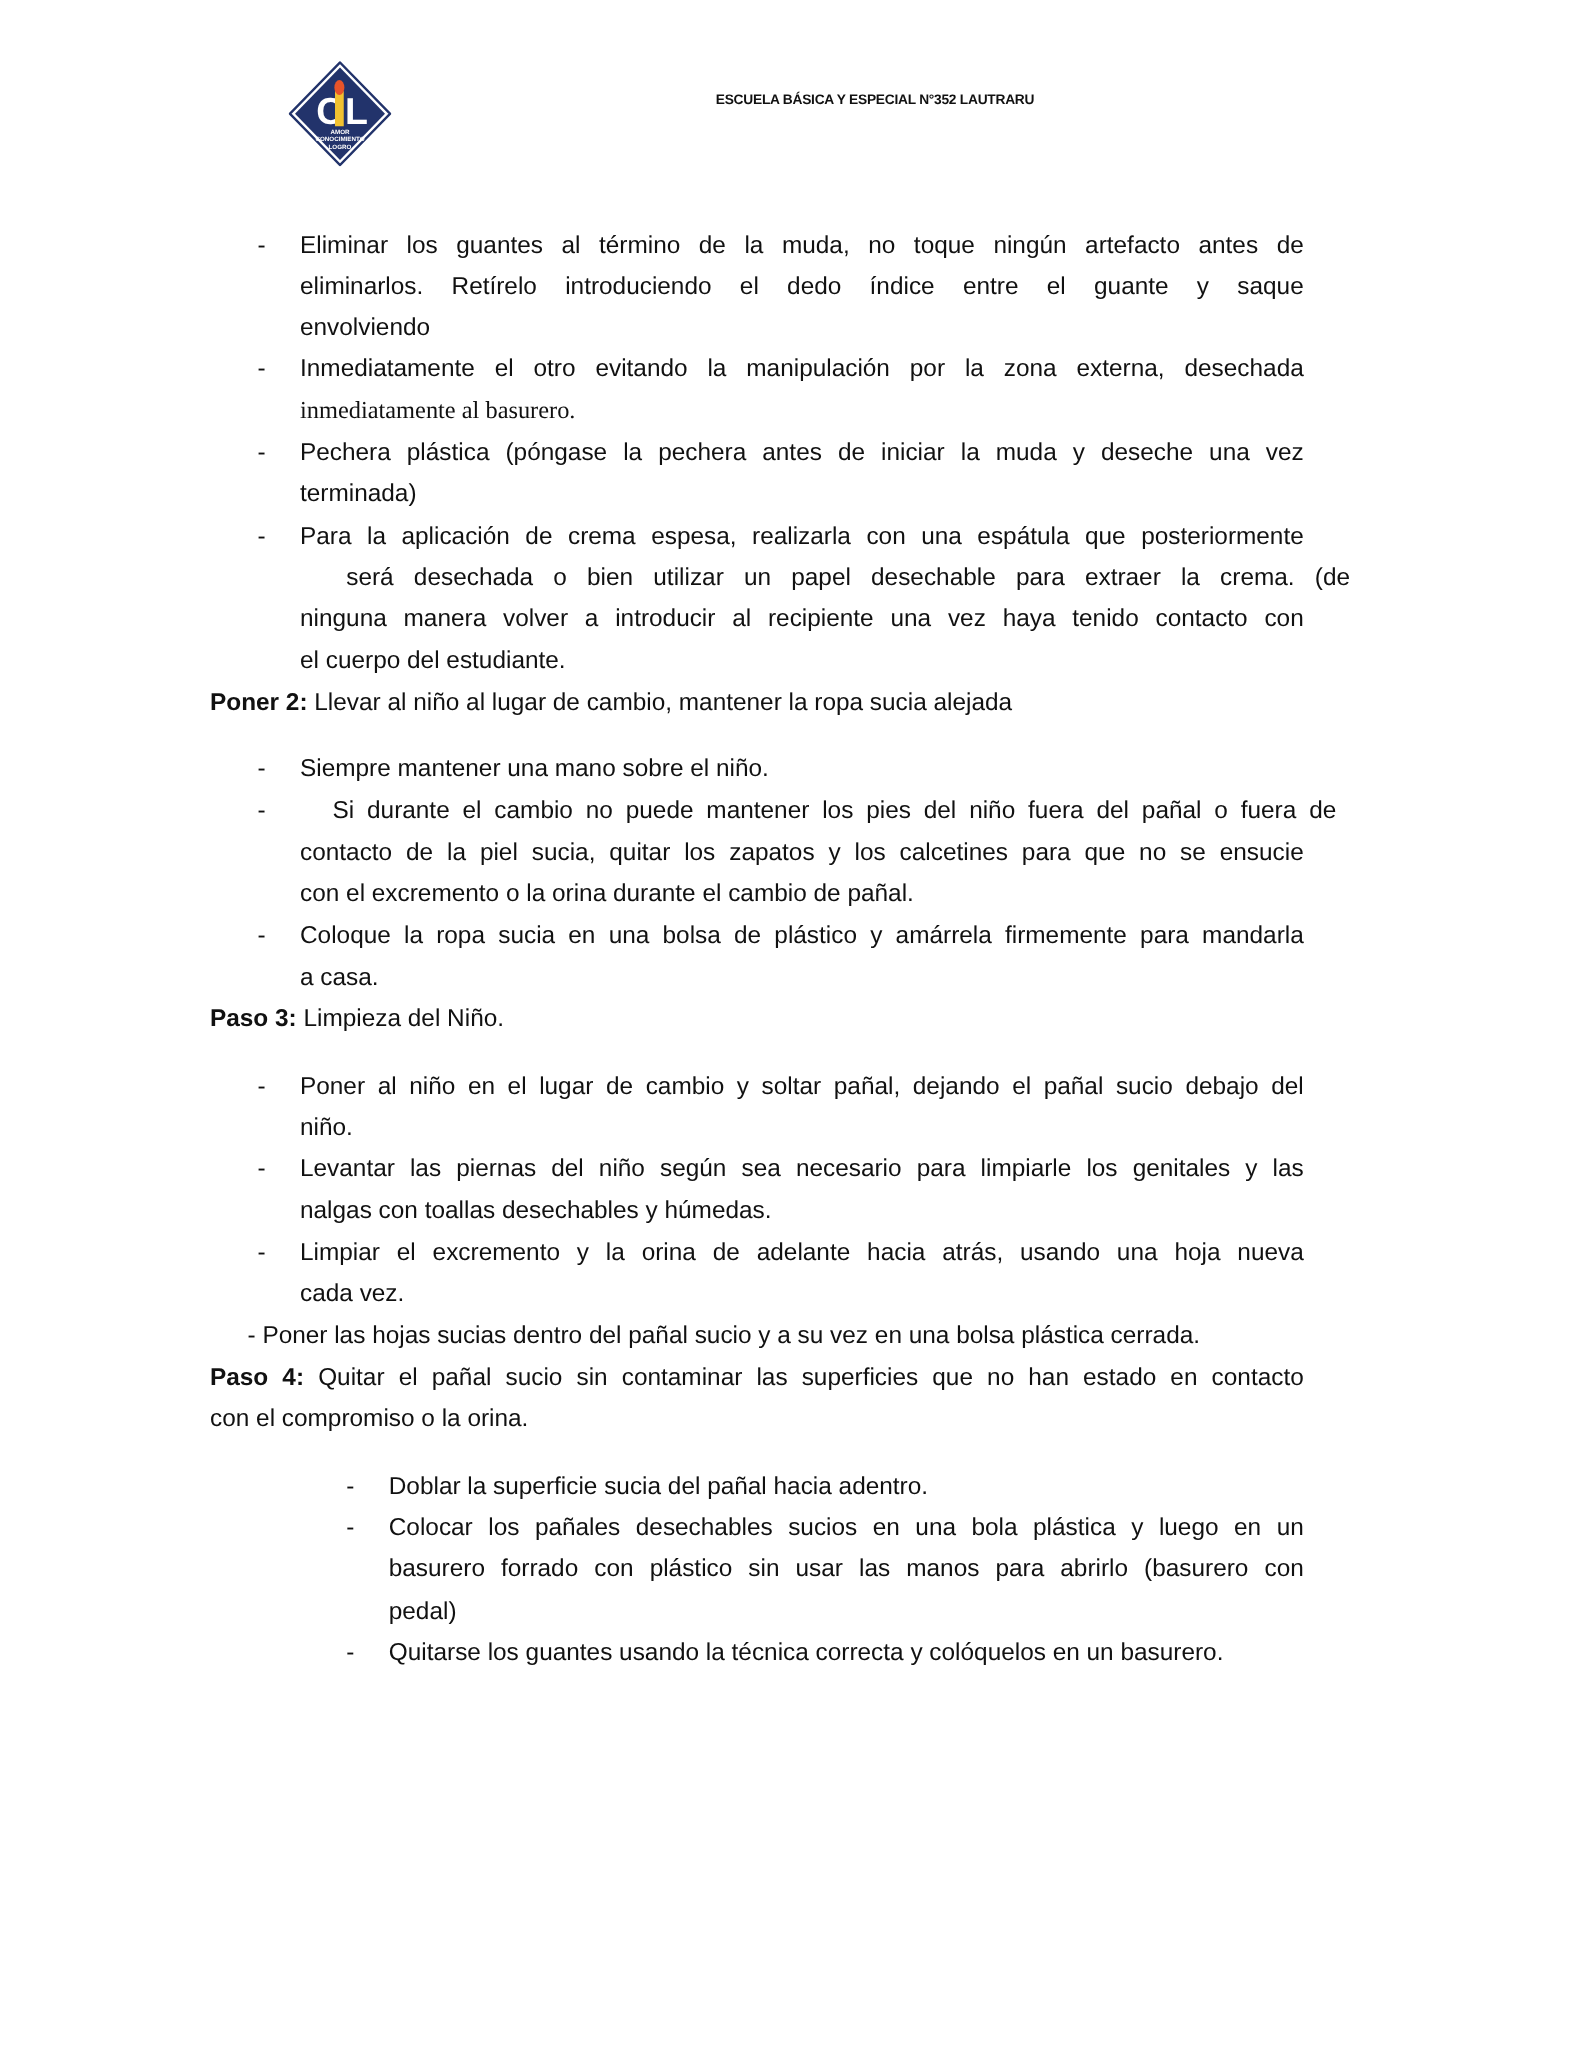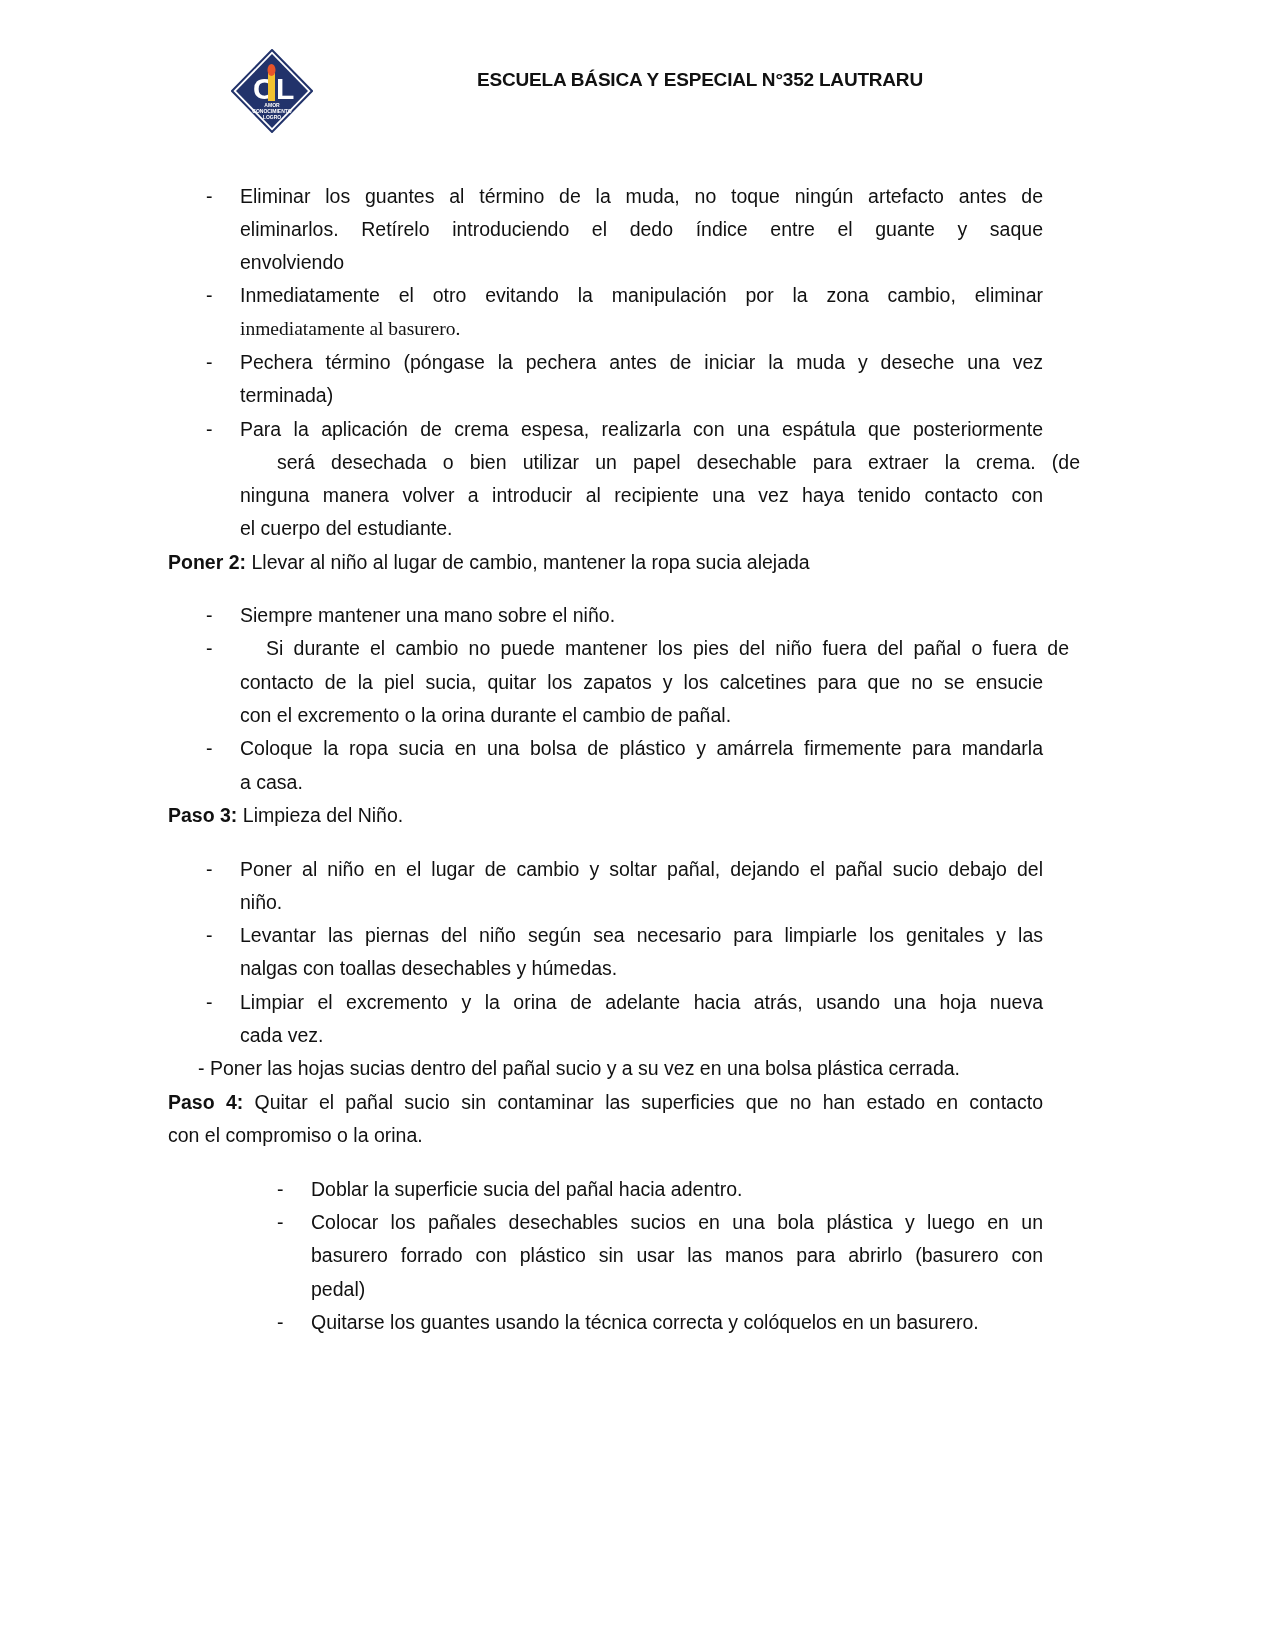--- a/index.html
+++ b/index.html
@@ -1,20 +1,20 @@
 <!DOCTYPE html>
 <html><head>
 <meta charset="utf-8">
 <style>
   html, body { margin:0; padding:0; background:#ffffff; }
   body { width:1275px; height:1650px; position:relative; overflow:hidden;
          font-family:"Liberation Sans", sans-serif; color:#111; }
   .logo { position:absolute; left:231px; top:49px; width:82px; height:84px; }
   .header { position:absolute; left:400px; top:70px; width:600px; text-align:center; }
-  .header .school { font-weight:bold; font-size:19px; line-height:20px; letter-spacing:-0.2px; }
+  .header .school { font-weight:bold; font-size:11px; line-height:20px; letter-spacing:-0.2px; }
   .header .motto, .header .addr { font-size:13px; line-height:20px; }
   .body-text { position:absolute; left:0; top:0; width:1275px; font-size:19.5px; }
   .line { position:absolute; white-space:nowrap; line-height:33px; }
   .bullet { position:absolute; }
   .just { text-align:justify; text-align-last:justify; }
   b { font-weight:bold; }
 </style>
 </head>
 <body>
 
@@ -35,25 +35,25 @@
 </div>
 
 <div class="body-text">
 
   <span class="line bullet" style="left:206px; top:180px;">-</span>
   <div class="line just" style="left:240px; top:180px; width:803px;">Eliminar los guantes al término de la muda, no toque ningún artefacto antes de</div>
   <div class="line just" style="left:240px; top:213px; width:803px;">eliminarlos. Retírelo introduciendo el dedo índice entre el guante y saque</div>
   <div class="line" style="left:240px; top:246px;">envolviendo</div>
 
   <span class="line bullet" style="left:206px; top:279px;">-</span>
-  <div class="line just" style="left:240px; top:279px; width:803px;">Inmediatamente el otro evitando la manipulación por la zona cambio, eliminar</div>
+  <div class="line just" style="left:240px; top:279px; width:803px;">Inmediatamente el otro evitando la manipulación por la zona externa, desechada</div>
   <div class="line" style="left:240px; top:312px;font-family:Liberation Serif, serif;">inmediatamente al basurero.</div>
 
   <span class="line bullet" style="left:206px; top:346px;">-</span>
-  <div class="line just" style="left:240px; top:346px; width:803px;">Pechera término (póngase la pechera antes de iniciar la muda y deseche una vez</div>
+  <div class="line just" style="left:240px; top:346px; width:803px;">Pechera plástica (póngase la pechera antes de iniciar la muda y deseche una vez</div>
   <div class="line" style="left:240px; top:379px;">terminada)</div>
 
   <span class="line bullet" style="left:206px; top:413px;">-</span>
   <div class="line just" style="left:240px; top:413px; width:803px;">Para la aplicación de crema espesa, realizarla con una espátula que posteriormente</div>
   <div class="line just" style="left:240px; top:446px; width:803px;margin-left:37px;">será desechada o bien utilizar un papel desechable para extraer la crema. (de</div>
   <div class="line just" style="left:240px; top:479px; width:803px;">ninguna manera volver a introducir al recipiente una vez haya tenido contacto con</div>
   <div class="line" style="left:240px; top:512px;">el cuerpo del estudiante.</div>
 
   <div class="line" style="left:168px; top:546px;">
     <b>Poner 2:</b><span> Llevar al niño al lugar de cambio, mantener la ropa sucia alejada</span>

